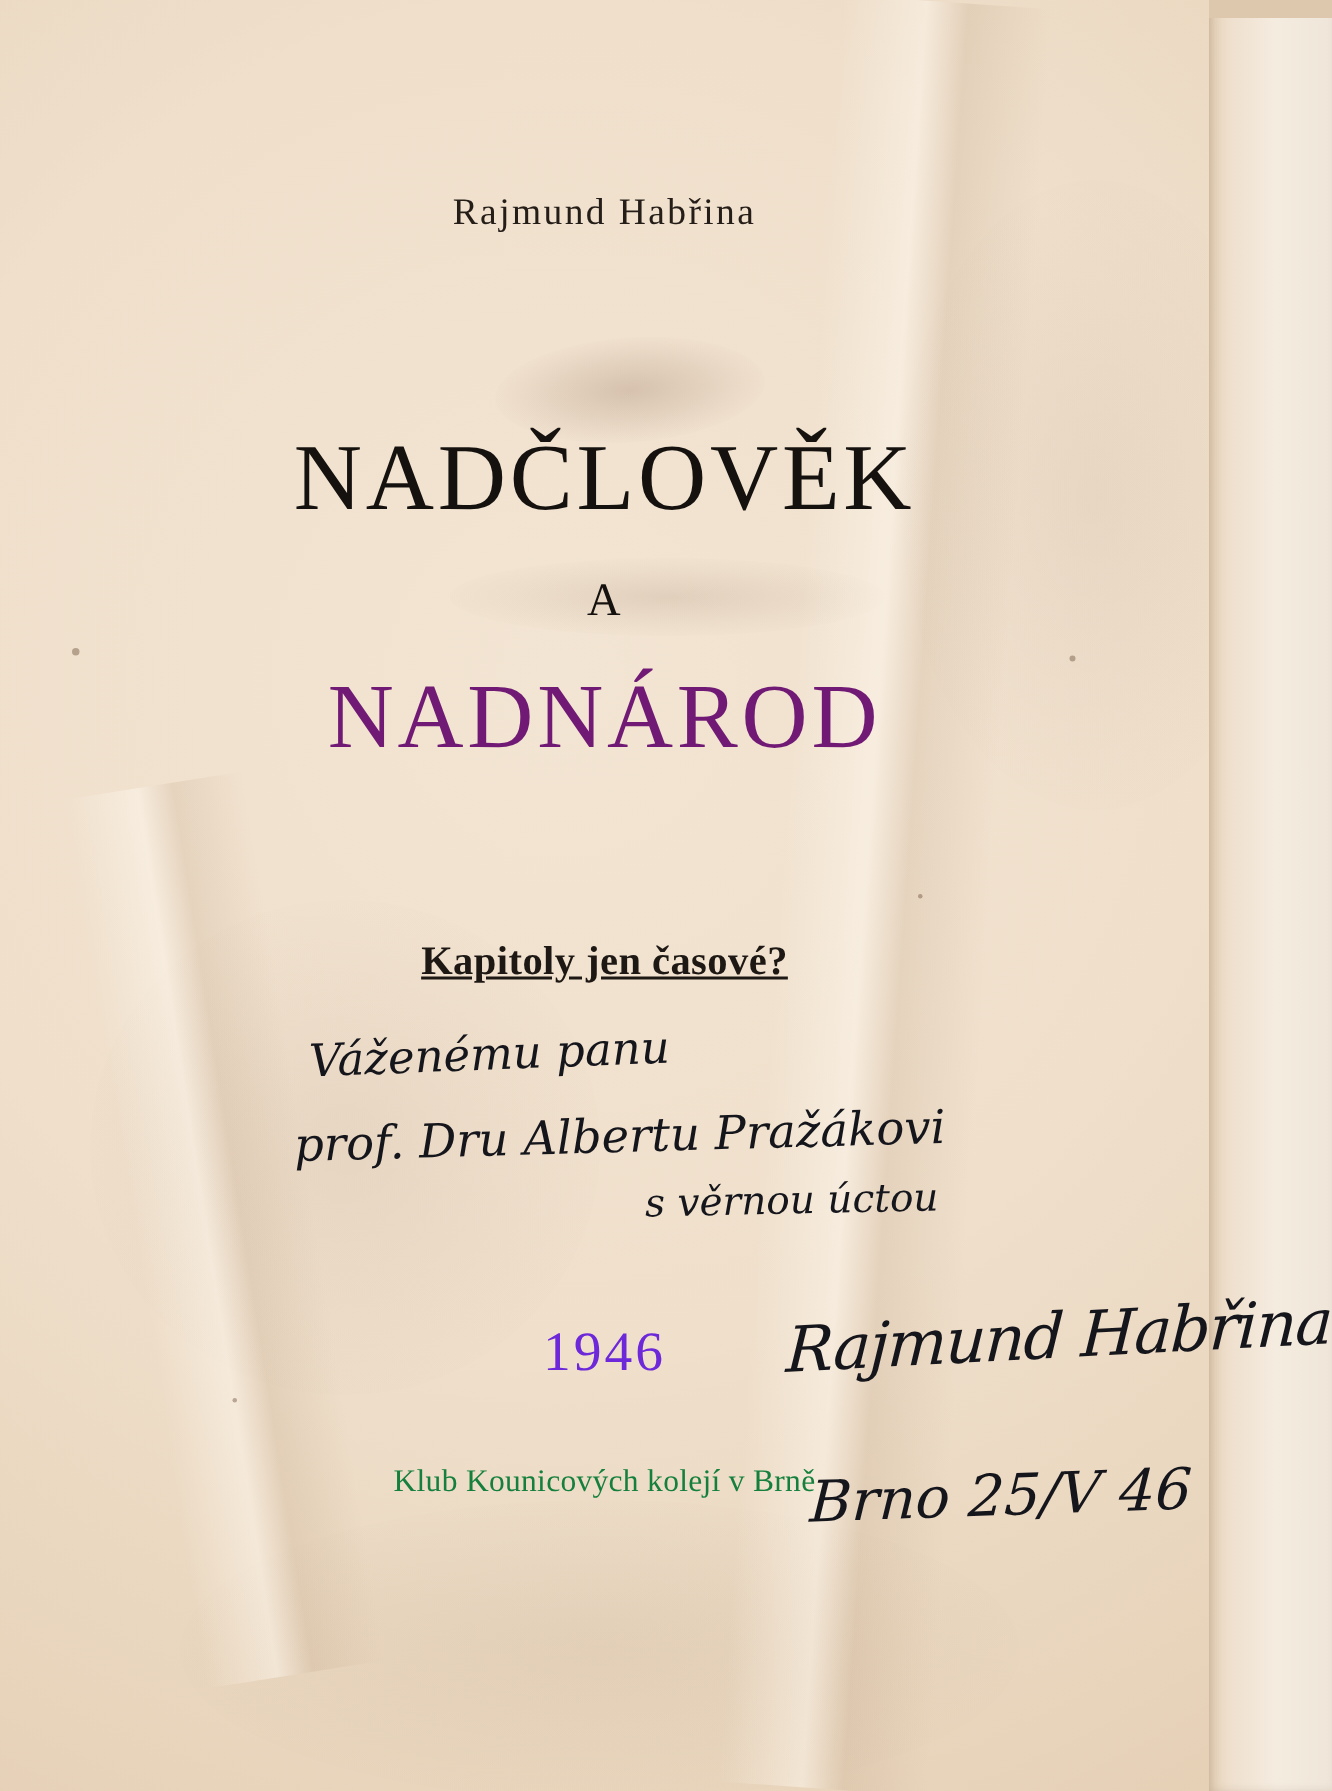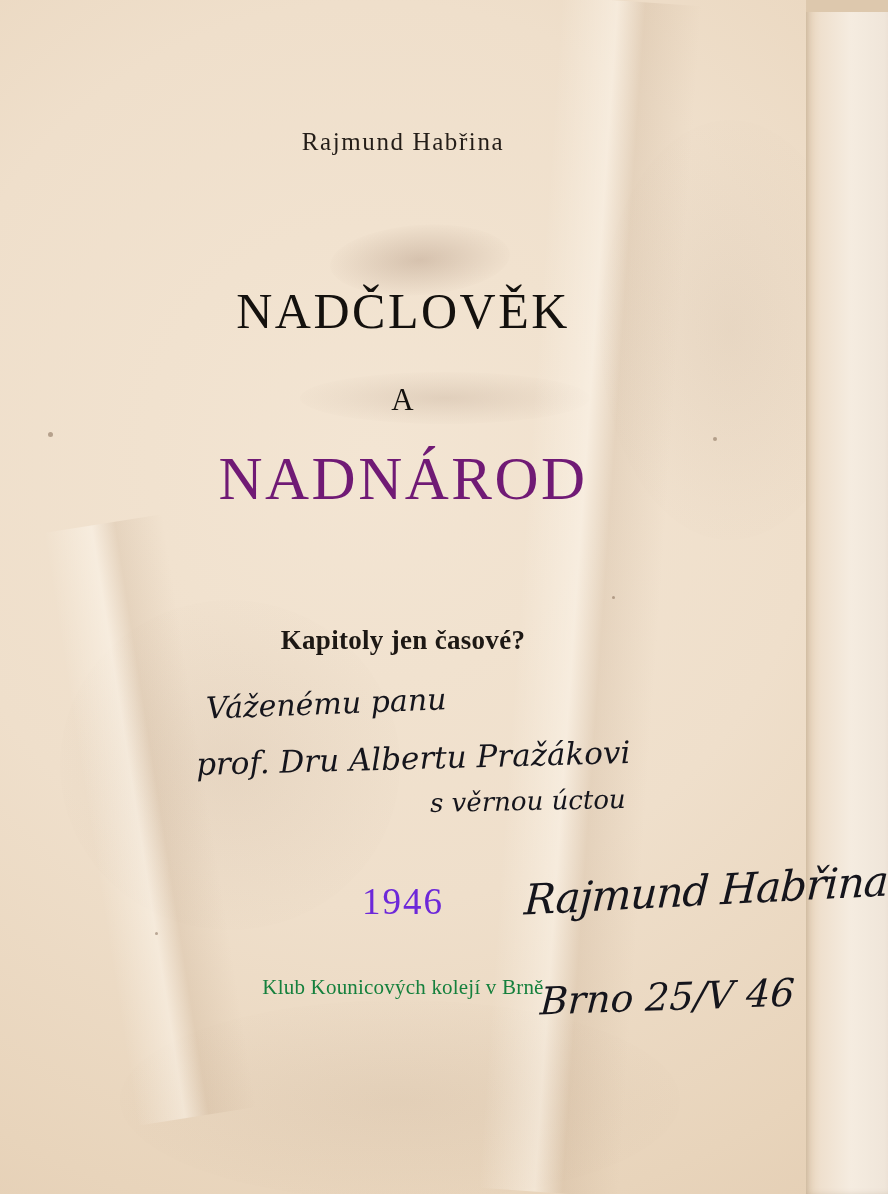--- a/index.html
+++ b/index.html
@@ -74,21 +74,21 @@
     color: #201b16;
   }
   .author {
     top: 128px;
     font-size: 25px;
     letter-spacing: 1.6px;
     color: #241d18;
   }
   .title-main {
     top: 282px;
-    font-size: 50px;
+    font-size: 63px;
     letter-spacing: 2.5px;
     font-weight: 400;
     color: #14110e;
   }
   .title-conj {
     top: 382px;
     font-size: 31px;
     letter-spacing: 1px;
     color: #14110e;
   }
@@ -97,20 +97,21 @@
     font-size: 61px;
     letter-spacing: 2.5px;
     color: #701a75;
   }
   .subtitle {
     top: 625px;
     font-size: 27px;
     letter-spacing: 0.3px;
     font-weight: 600;
     color: #1d1814;
+    text-decoration: underline;
   }
   .year {
     top: 880px;
     font-size: 37px;
     letter-spacing: 2px;
     color: #6d28d9;
   }
   .publisher {
     top: 975px;
     font-size: 21px;

